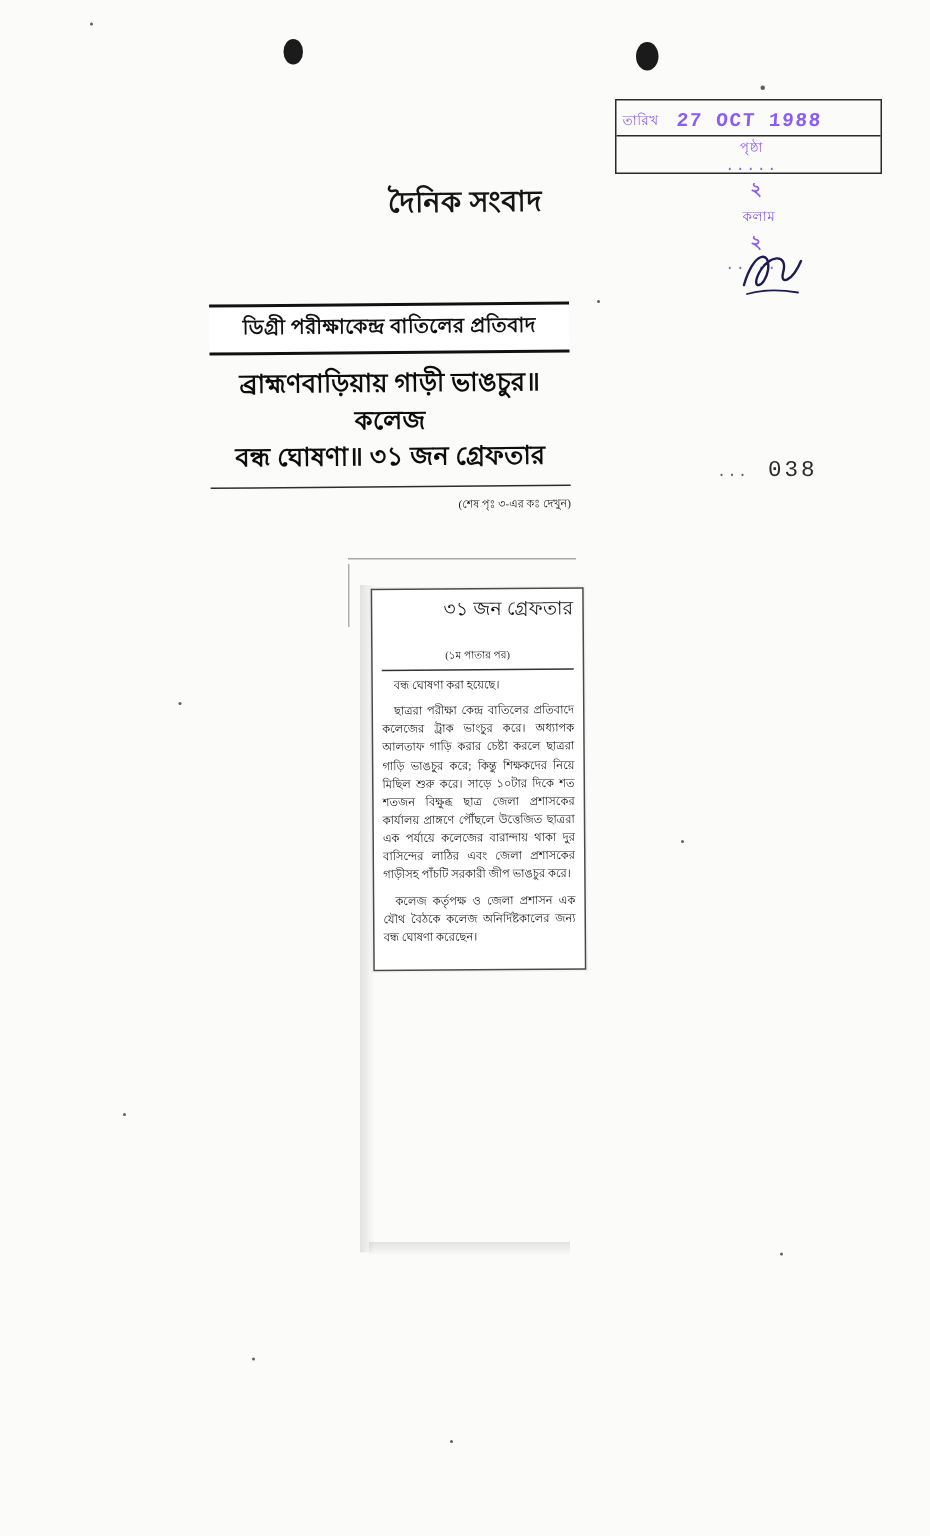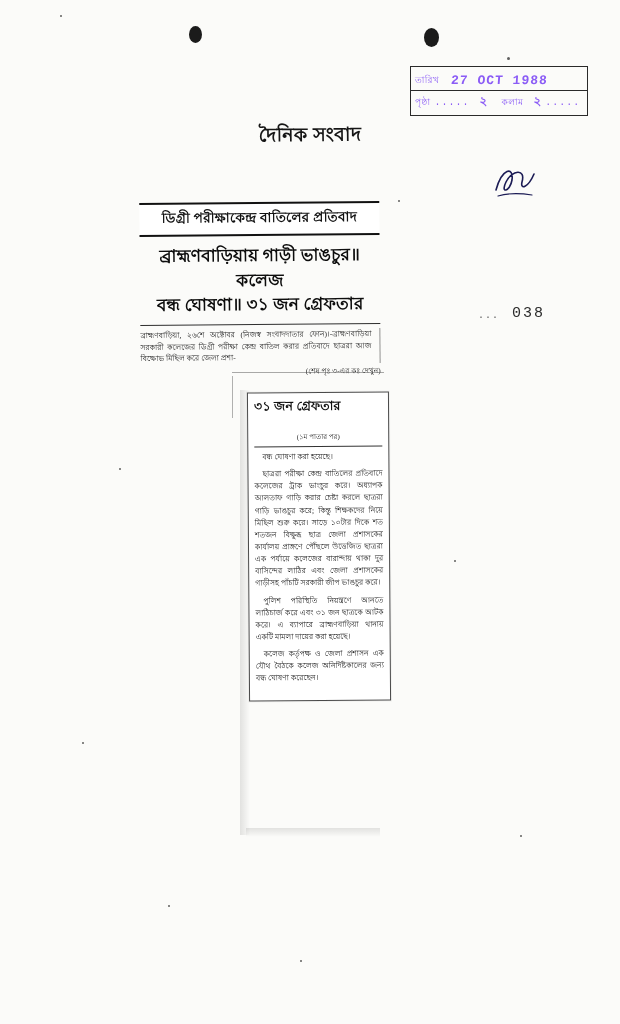--- a/index.html
+++ b/index.html
@@ -40,21 +40,21 @@
     font-family: "Liberation Mono", monospace;
     color: #8b5cf6;
   }
   .stamp-row {
     position: absolute;
     left: 0; right: 0;
     display: flex;
     align-items: center;
   }
   .stamp-row.top { top: 2px; height: 22px; }
-  .stamp-row.bottom { top: 24px; height: 22px; }
+  .stamp-row.bottom { top: 24px; height: 22px; flex-direction: column; }
   .stamp-divider {
     position: absolute;
     left: 0; right: 0; top: 23px;
     height: 1px;
     background: #2a2a2a;
   }
   .stamp-label {
     font-size: 9px;
     padding-left: 4px;
     letter-spacing: .5px;
@@ -180,23 +180,23 @@
     left: 248px;
     top: 392px;
     width: 128px;
     border: 1px solid #4a4a4a;
     background: #ffffff;
     padding: 4px 6px 10px 6px;
     transform: rotate(-0.4deg);
     box-shadow: 0 0 0 1px rgba(0,0,0,0.04);
   }
   .clip2-title {
-    text-align: left;
+    text-align: right;
     font-size: 12.5px;
-    font-weight: bold;
+    font-weight: normal;
     color: #111;
     letter-spacing: .2px;
   }
   .clip2-sub {
     text-align: center;
     font-size: 7px;
     color: #222;
     margin-top: 14px;
     margin-bottom: 3px;
   }
@@ -285,38 +285,36 @@
   <div class="page-no">038</div>
 
   <div class="clipping">
     <div class="kicker">ডিগ্রী পরীক্ষাকেন্দ্র বাতিলের প্রতিবাদ</div>
     <div class="headline">
       <span>ব্রাহ্মণবাড়িয়ায় গাড়ী ভাঙচুর॥ কলেজ</span>
       <span class="l2">বন্ধ ঘোষণা॥ ৩১ জন গ্রেফতার</span>
     </div>
     <div class="rule-under-head"></div>
     <div class="lead-cols">
-      <div class="lead-col">ব্রাহ্মণবাড়িয়া, ২৬শে অক্টোবর (নিজস্ব সংবাদদাতার ফোন)।-ব্রাহ্মণবাড়িয়া সরকারী কলেজের ডিগ্রী পরীক্ষা কেন্দ্র বাতিল করার প্রতিবাদে ছাত্ররা আজ বিক্ষোভ মিছিল করে জেলা প্রশা-</div>
       <div class="col-divider"></div>
     </div>
     <div class="jump-note">(শেষ পৃঃ ৩-এর কঃ দেখুন)</div>
   </div>
 
   <div class="fold-mark"></div>
   <div class="fold-mark2"></div>
   <div class="torn-left"></div>
   <div class="torn-bottom"></div>
 
   <div class="clip2">
     <div class="clip2-title">৩১ জন গ্রেফতার</div>
     <div class="clip2-sub">(১ম পাতার পর)</div>
     <div class="clip2-rule"></div>
     <p>বন্ধ ঘোষণা করা হয়েছে।</p>
     <p>ছাত্ররা পরীক্ষা কেন্দ্র বাতিলের প্রতিবাদে কলেজের ট্রাক ভাংচুর করে। অধ্যাপক আলতাফ গাড়ি করার চেষ্টা করলে ছাত্ররা গাড়ি ভাঙচুর করে; কিন্তু শিক্ষকদের নিয়ে মিছিল শুরু করে। সাড়ে ১০টার দিকে শত শতজন বিক্ষুব্ধ ছাত্র জেলা প্রশাসকের কার্যালয় প্রাঙ্গণে পৌঁছলে উত্তেজিত ছাত্ররা এক পর্যায়ে কলেজের বারান্দায় থাকা দুর বাসিন্দের লাঠির এবং জেলা প্রশাসকের গাড়ীসহ পাঁচটি সরকারী জীপ ভাঙচুর করে।</p>
-    <p>পুলিশ পরিস্থিতি নিয়ন্ত্রণে আনতে লাঠিচার্জ করে এবং ৩১ জন ছাত্রকে আটক করে। এ ব্যাপারে ব্রাহ্মণবাড়িয়া থানায় একটি মামলা দায়ের করা হয়েছে।</p>
     <p>কলেজ কর্তৃপক্ষ ও জেলা প্রশাসন এক যৌথ বৈঠকে কলেজ অনির্দিষ্টকালের জন্য বন্ধ ঘোষণা করেছেন।</p>
   </div>
 
   <div class="speckle" style="left:60px;top:15px;width:2px;height:2px;"></div>
   <div class="speckle" style="left:507px;top:57px;width:3px;height:3px;"></div>
   <div class="speckle" style="left:119px;top:468px;width:2px;height:2px;"></div>
   <div class="speckle" style="left:454px;top:560px;width:2px;height:2px;"></div>
   <div class="speckle" style="left:82px;top:742px;width:2px;height:2px;"></div>
   <div class="speckle" style="left:520px;top:835px;width:2px;height:2px;"></div>
   <div class="speckle" style="left:300px;top:960px;width:2px;height:2px;"></div>

